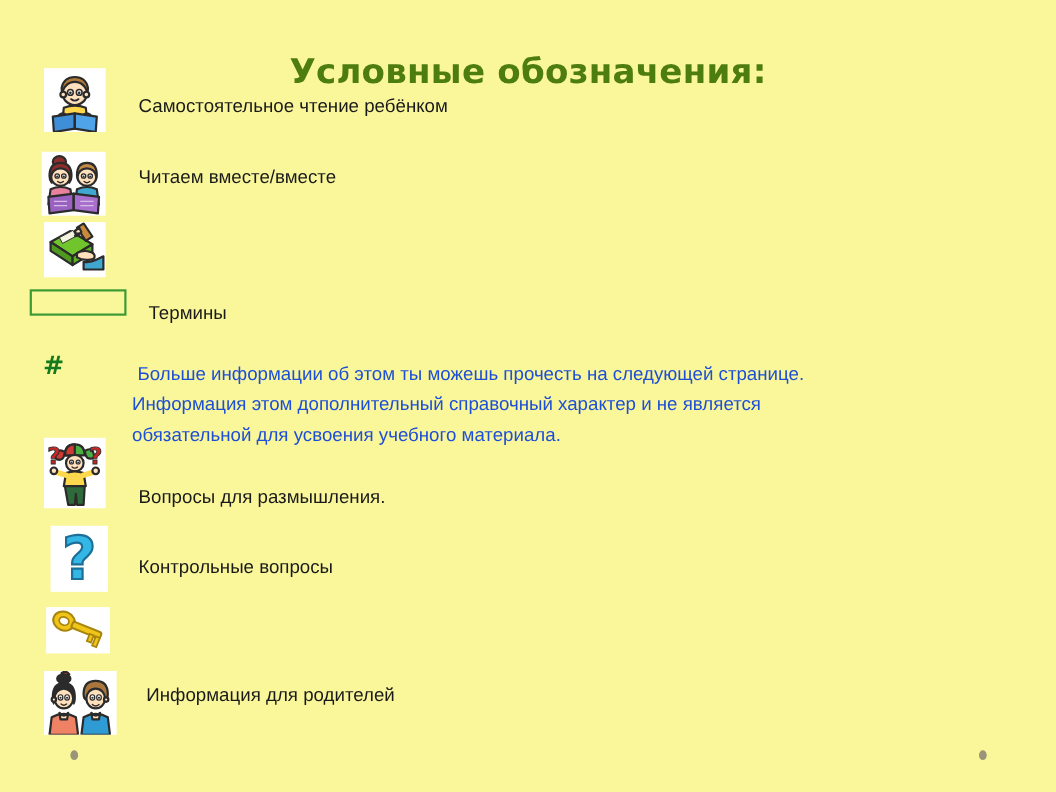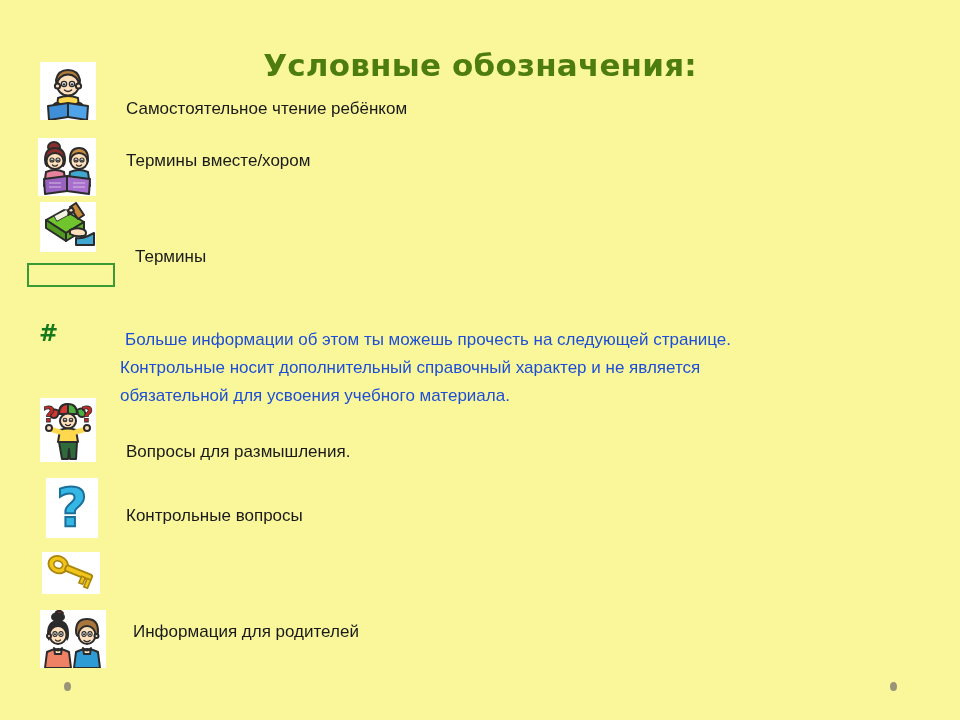--- a/index.html
+++ b/index.html
@@ -132,21 +132,21 @@
       <path d="M18 36 q10-4 20 0 l2 18 h-24z" fill="#ffd84d" class="st"></path>
 
       <circle cx="17" cy="45" r="4" fill="#ffe0bd" class="st"></circle>
       <circle cx="39" cy="45" r="4" fill="#ffe0bd" class="st"></circle>
 
       <path d="M28 41 L8 44 L9 58 L28 55 Z" fill="#3f8fd8" class="st"></path>
       <path d="M28 41 L48 44 L47 58 L28 55 Z" fill="#4fa3e8" class="st"></path>
       <line x1="28" y1="41" x2="28" y2="55" stroke="#2b2b2b" stroke-width="1.6"></line>
     </svg>
   </div>
-  <div class="label" style="left:126px; top:100px;">Самостоятельное чтение ребёнком</div>
+  <div class="label" style="left:126px; top:88px;">Самостоятельное чтение ребёнком</div>
 
   <div class="icon-box" style="left:38px; top:138px; width:58px; height:58px;">
     <svg class="art" viewBox="0 0 58 58" xmlns="http://www.w3.org/2000/svg">
       <rect x="0" y="0" width="58" height="58" fill="#ffffff"></rect>
 
       <ellipse cx="16" cy="9" rx="6" ry="5" fill="#8c2d2d" class="st"></ellipse>
       <path d="M7 22 q0-12 10-12 q10 0 10 12 q0 4-2 6 q-2-8-8-8 q-6 0-8 8 q-2-2-2-6z" fill="#8c2d2d" class="st"></path>
       <ellipse cx="17" cy="23" rx="8.5" ry="8" fill="#ffe0bd" class="st"></ellipse>
       <circle cx="14" cy="22" r="2" fill="#fff" stroke="#2b2b2b" stroke-width="1.2"></circle>
       <circle cx="20" cy="22" r="2" fill="#fff" stroke="#2b2b2b" stroke-width="1.2"></circle>
@@ -164,21 +164,21 @@
       <path d="M38.5 27 q2.5 2.2 5 0" fill="none" stroke="#2b2b2b" stroke-width="1.3" stroke-linecap="round"></path>
       <path d="M32 34 q9-4 18 0 l2 14 h-22z" fill="#3fa7d0" class="st"></path>
 
       <path d="M29 38 L6 41 L7 56 L29 53 Z" fill="#9a62c0" class="st"></path>
       <path d="M29 38 L52 41 L51 56 L29 53 Z" fill="#a870cc" class="st"></path>
       <line x1="29" y1="38" x2="29" y2="53" stroke="#2b2b2b" stroke-width="1.6"></line>
       <path d="M11 45 h12 M11 49 h12" stroke="#d8bce8" stroke-width="1.2"></path>
       <path d="M35 45 h12 M35 49 h12" stroke="#d8bce8" stroke-width="1.2"></path>
     </svg>
   </div>
-  <div class="label" style="left:126px; top:152px;">Термины вместе/хором</div>
+  <div class="label" style="left:126px; top:152px;">Читаем вместе/вместе</div>
 
   <div class="icon-box" style="left:40px; top:202px; width:56px; height:50px;">
     <svg class="art" viewBox="0 0 56 50" xmlns="http://www.w3.org/2000/svg">
       <rect x="0" y="0" width="56" height="50" fill="#ffffff"></rect>
 
       <path d="M6 18 L24 8 L44 20 L26 31 Z" fill="#6fc52b" class="st"></path>
       <path d="M6 18 L26 31 L26 39 L6 26 Z" fill="#4f9a1e" class="st"></path>
       <path d="M26 31 L44 20 L44 28 L26 39 Z" fill="#5cb024" class="st"></path>
 
       <rect x="14" y="14" width="14" height="6" transform="rotate(-28 14 14)" fill="#f3f3e0" stroke="#2b2b2b" stroke-width="0.8"></rect>
@@ -186,26 +186,26 @@
       <path d="M36 36 q6 1 12-2 l6-3 v12 h-18z" fill="#3fa7d0" class="st"></path>
       <path d="M30 28 q6-3 12-1 q4 1 4 4 q0 3-4 3 q-7 1-12-2z" fill="#ffe0bd" class="st"></path>
 
       <path d="M30 5 L36 1 L44 13 L38 17 Z" fill="#c98a3a" class="st"></path>
       <path d="M28 8 L32 5 L34 9 L30 12 Z" fill="#ffe0bd" class="st"></path>
       <path d="M27 12 L31 9 L33 12 L28 14 Z" fill="#2b2b2b"></path>
     </svg>
   </div>
 
   <div class="terms-box"></div>
-  <div class="label" style="left:135px; top:248px;">Термины</div>
+  <div class="label" style="left:135px; top:276px;">Термины</div>
 
   <div class="hash">#</div>
   <div class="para">
     <span class="pline indent">Больше информации об этом ты можешь прочесть на следующей странице.</span>
-    <span class="pline">Контрольные носит дополнительный справочный характер и не является</span>
+    <span class="pline">Информация этом дополнительный справочный характер и не является</span>
     <span class="pline">обязательной для усвоения учебного материала.</span>
   </div>
 
   <div class="icon-box" style="left:40px; top:398px; width:56px; height:64px;">
     <svg class="art" viewBox="0 0 56 64" xmlns="http://www.w3.org/2000/svg">
       <rect x="0" y="0" width="56" height="64" fill="#ffffff"></rect>
 
       <path d="M19 16 q0-10 9-10 q9 0 9 10 z" fill="#4caf3f" class="st"></path>
       <path d="M19 16 q0-10 9-10 l0 10 z" fill="#d03a34" class="st"></path>
       <path d="M37 12 q6-4 8 2 q2 5-3 5 q-3 0-4-3z" fill="#4caf3f" class="st"></path>

